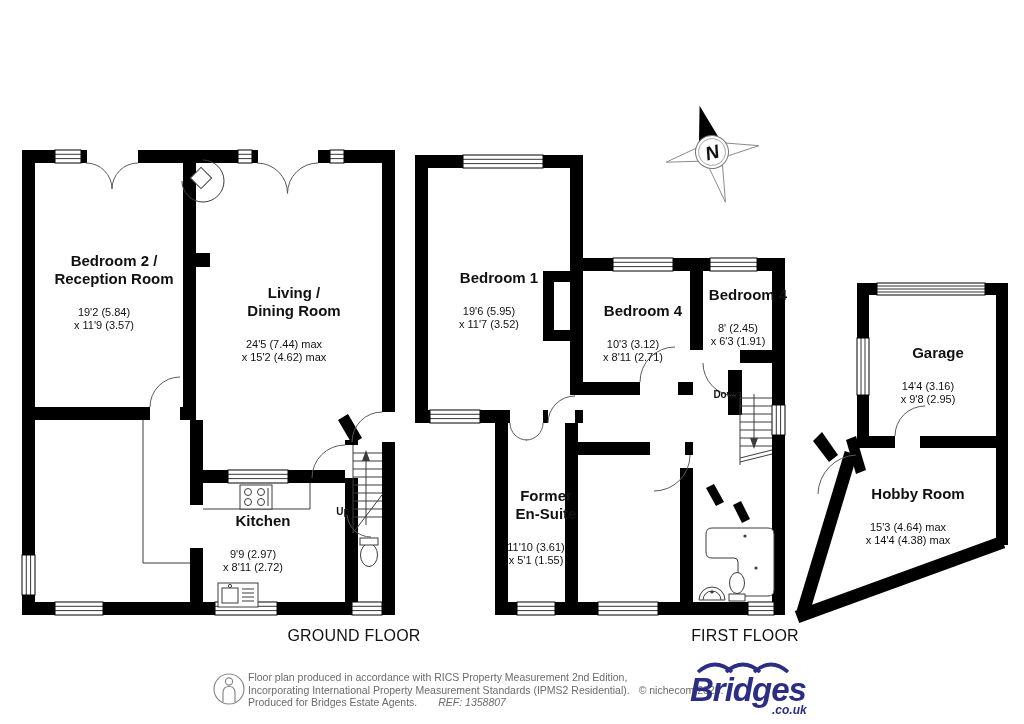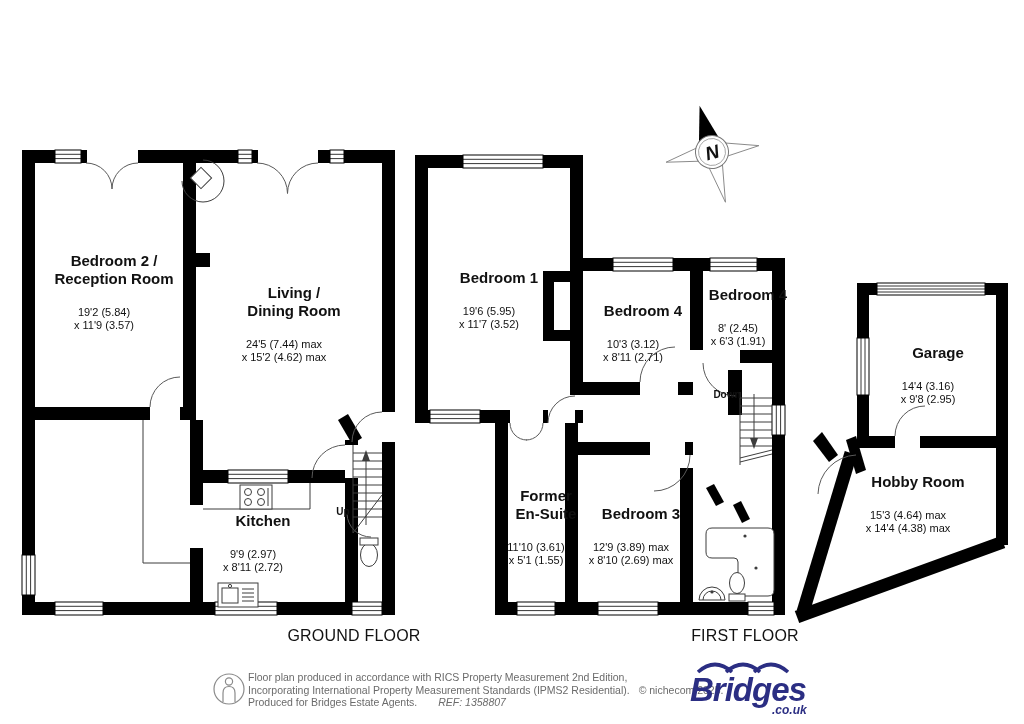--- a/index.html
+++ b/index.html
@@ -334,31 +334,26 @@
     <div class="rname">Bedroom 4</div>
     <div class="rdims">8' (2.45)
 x 6'3 (1.91)</div>
   </div>
   <div class="room-label" style="left:536px;top:527px">
     <div class="rname">Former
 En-Suite</div>
     <div class="rdims">11'10 (3.61)
 x 5'1 (1.55)</div>
   </div>
-  <div class="room-label" style="left:631px;top:536px">
-    <div class="rname">Bedroom 3</div>
-    <div class="rdims">12'9 (3.89) max
-x 8'10 (2.69) max</div>
-  </div>
   <div class="room-label" style="left:928px;top:375px">
     <div class="rname">Garage</div>
     <div class="rdims">14'4 (3.16)
 x 9'8 (2.95)</div>
   </div>
-  <div class="room-label" style="left:908px;top:504px">
+  <div class="room-label" style="left:908px;top:516px">
     <div class="rname">Hobby Room</div>
     <div class="rdims">15'3 (4.64) max
 x 14'4 (4.38) max</div>
   </div>
 
   <div class="stair-label" style="left:343px;top:511px">Up</div>
   <div class="stair-label" style="left:727px;top:394px">Down</div>
 
   <div class="floor-label" style="left:354px;top:636px">GROUND FLOOR</div>
   <div class="floor-label" style="left:745px;top:636px">FIRST FLOOR</div>

